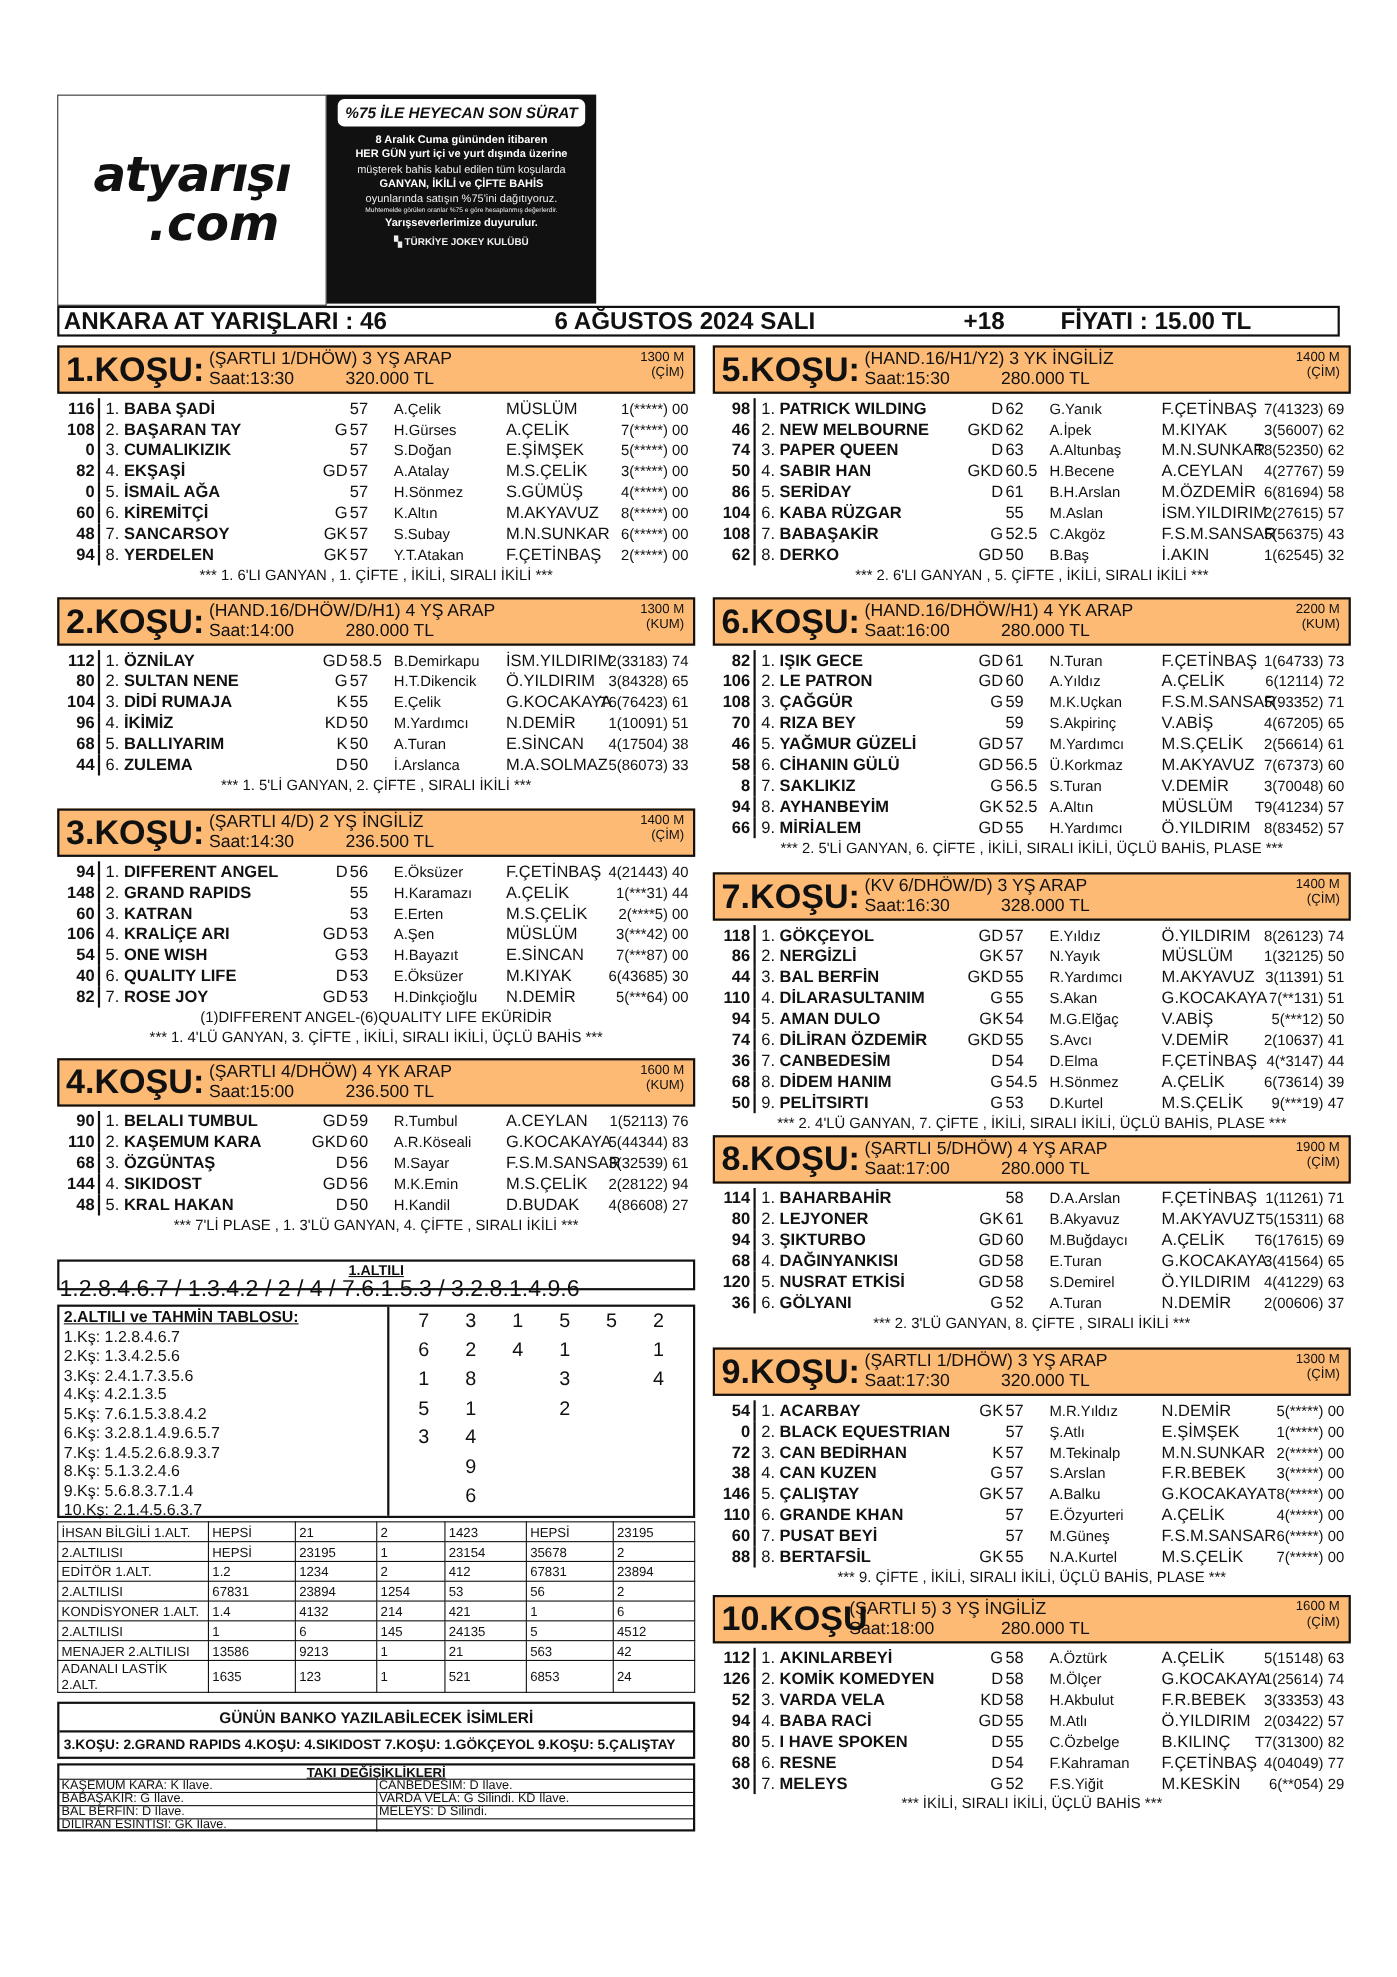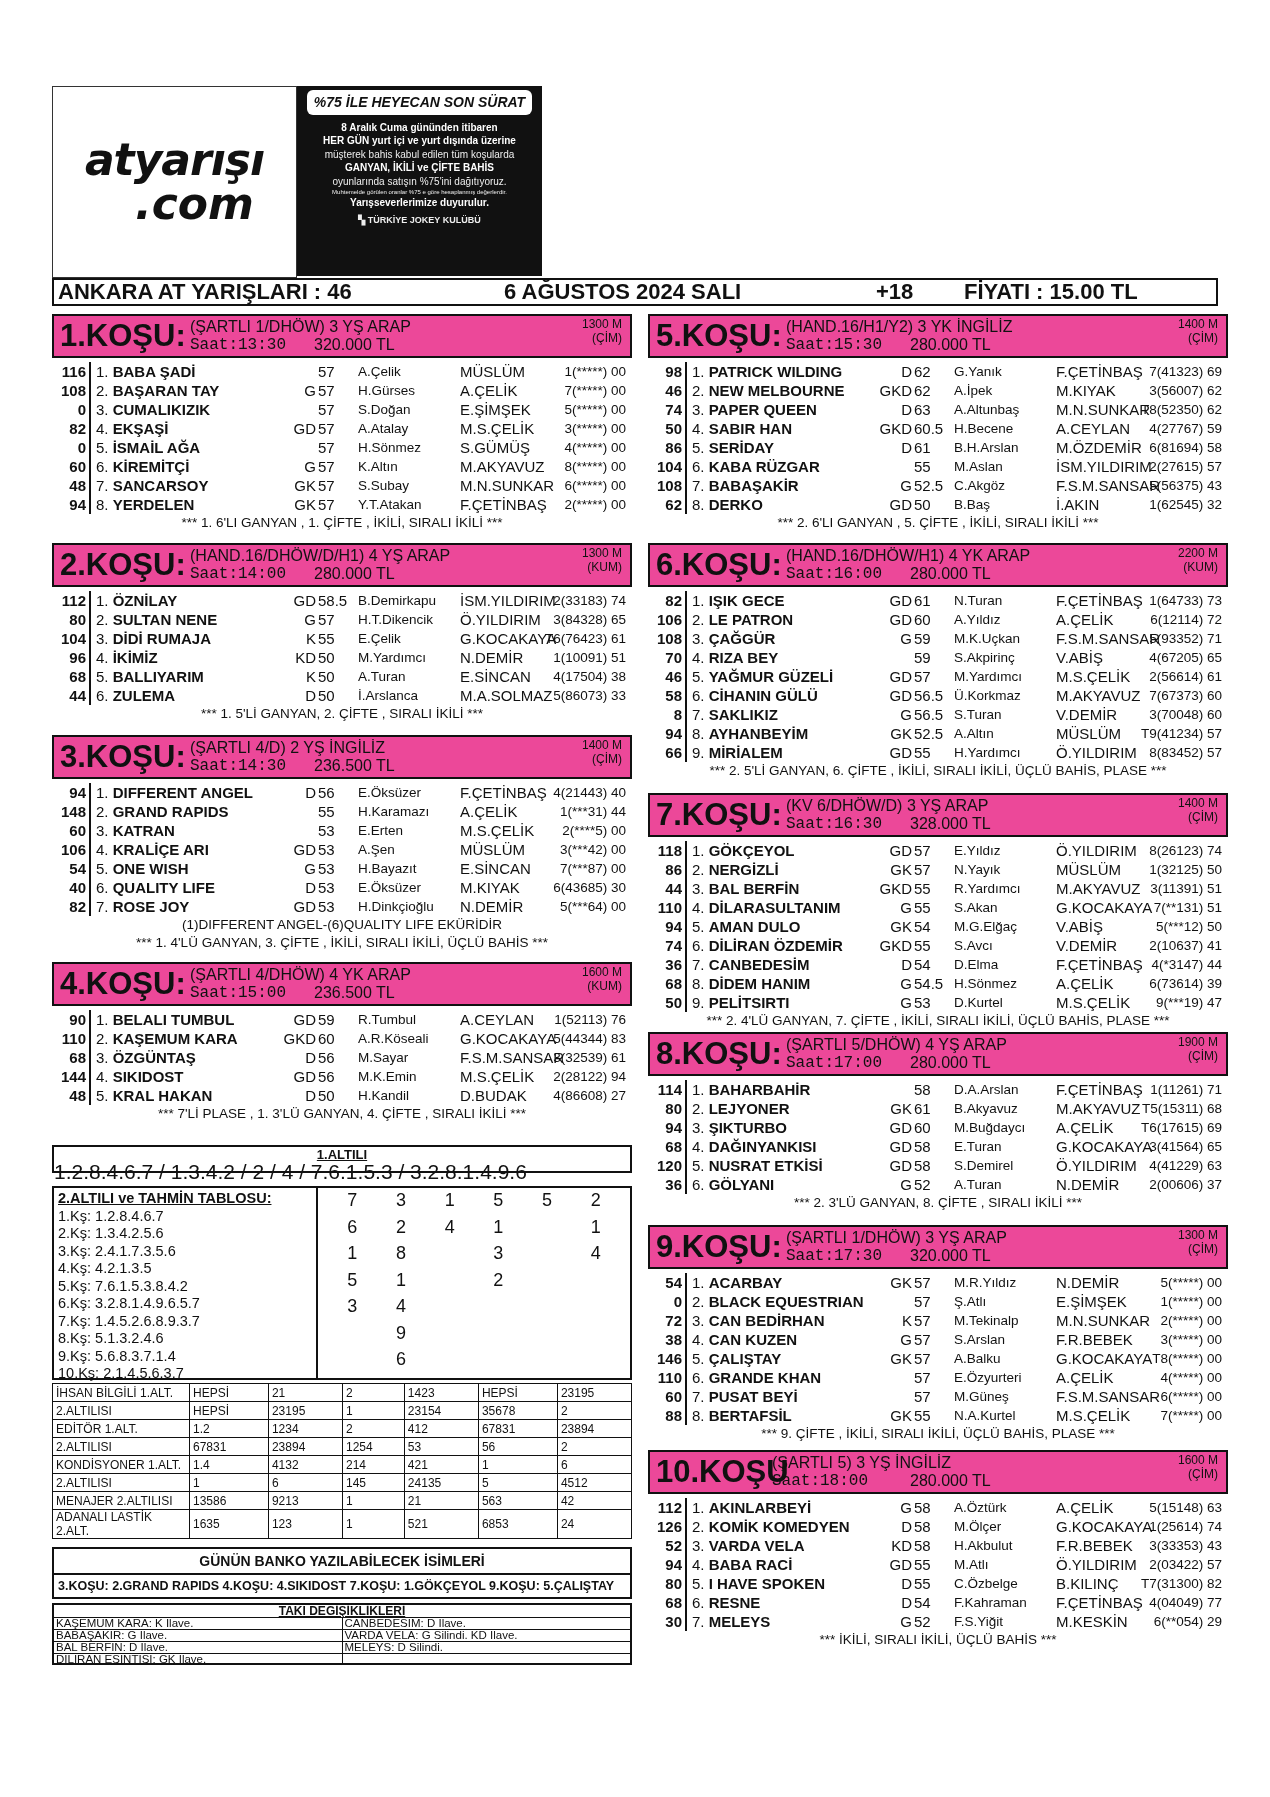--- a/index.html
+++ b/index.html
@@ -17,44 +17,44 @@
   .red-box .city{position:absolute;left:6px;bottom:0;color:#111;font-family:"DejaVu Serif",serif;font-weight:bold;font-size:40px;line-height:1;}
   .black-box{width:245px;height:190px;background:#111;color:#eee;text-align:center;font-size:10px;line-height:1.35;padding-top:4px;box-sizing:border-box;}
   .black-box .pill{background:#fff;color:#111;font-weight:bold;font-style:italic;font-size:14px;border-radius:6px;margin:0 10px 6px;padding:3px 0;}
   .black-box .b{font-weight:bold;color:#fff;}
   .black-box .tiny{font-size:6px;}
   .black-box .jk{font-weight:bold;font-size:9px;margin-top:4px;}
   .infobar{position:absolute;left:52px;top:278px;width:1166px;height:28px;border:2px solid #111;display:flex;align-items:center;font-weight:bold;font-size:22px;box-sizing:border-box;}
   .infobar .t{position:absolute;}
   
   .race{position:absolute;width:580px;}
-  .race-head{border:2px solid #111;background:#ec4899;height:44px;position:relative;box-sizing:border-box;}
+  .race-head{border:2px solid #111;background:#fdba74;height:44px;position:relative;box-sizing:border-box;}
   .race-num{position:absolute;left:6px;top:2px;font-weight:bold;font-size:31px;}
   .race-cond{position:absolute;top:2px;font-size:16px;}
-  .race-time{position:absolute;top:20px;font-size:16px;font-family:Liberation Mono, monospace;}
+  .race-time{position:absolute;top:20px;font-size:16px;}
   .race-prize{position:absolute;top:20px;left:260px;font-size:16px;}
   .race-dist{position:absolute;right:8px;top:2px;font-size:12px;text-align:right;line-height:1.15;}
   .rows{margin-top:4px;}
   .row{position:relative;height:19px;font-size:15px;line-height:19px;}
   .row .pts{position:absolute;left:0;width:34px;text-align:right;font-weight:bold;}
   .row .bar{position:absolute;left:37px;top:0;bottom:0;border-left:2px solid #111;}
   .row .name{position:absolute;left:44px;}
   .row .name b{font-weight:bold;}
   .row .eq{position:absolute;left:228px;width:36px;text-align:right;}
   .row .kg{position:absolute;left:266px;width:36px;text-align:left;}
   .row .jockey{position:absolute;left:306px;font-size:13.5px;}
   .row .trainer{position:absolute;left:408px;}
   .row .form{position:absolute;right:6px;font-size:13.5px;}
   .note{text-align:center;font-size:13.5px;height:18px;line-height:18px;}
   
   .box{position:absolute;border:2px solid #111;box-sizing:border-box;}
   .altili1 .title{text-align:center;font-weight:bold;font-size:13px;text-decoration:underline;}
   .altili1 .val{font-size:21px;margin-top:-2px;}
   .tahmin{display:flex;}
-  .tahmin .left{width:264px;border-right:2px solid #111;font-size:14.5px;line-height:17.5px;padding:2px 4px;box-sizing:border-box;}
+  .tahmin .left{width:300px;border-right:2px solid #111;font-size:14.5px;line-height:17.5px;padding:2px 4px;box-sizing:border-box;}
   .tahmin .left .hd{font-weight:bold;text-decoration:underline;}
   .tahmin .right{flex:1;display:grid;grid-template-columns:repeat(6,1fr);padding:2px 10px;font-size:18px;line-height:21px;text-align:center;}
   .tbl{position:absolute;border-collapse:collapse;font-size:12px;}
   .tbl td{border:1px solid #111;padding:0 3px;height:17px;}
   .banko .hd{text-align:center;font-weight:bold;font-size:14px;border-bottom:2px solid #111;height:24px;line-height:24px;}
   .banko .bd{font-weight:bold;font-size:12.5px;padding:4px 4px;white-space:nowrap;}
   .taki{font-size:11.5px;}
   .taki .hd{text-align:center;font-weight:bold;text-decoration:underline;height:12px;line-height:12px;font-size:12px;}
   .taki .cols{display:flex;}
   .taki .col{flex:1;border-right:1px solid #111;}

